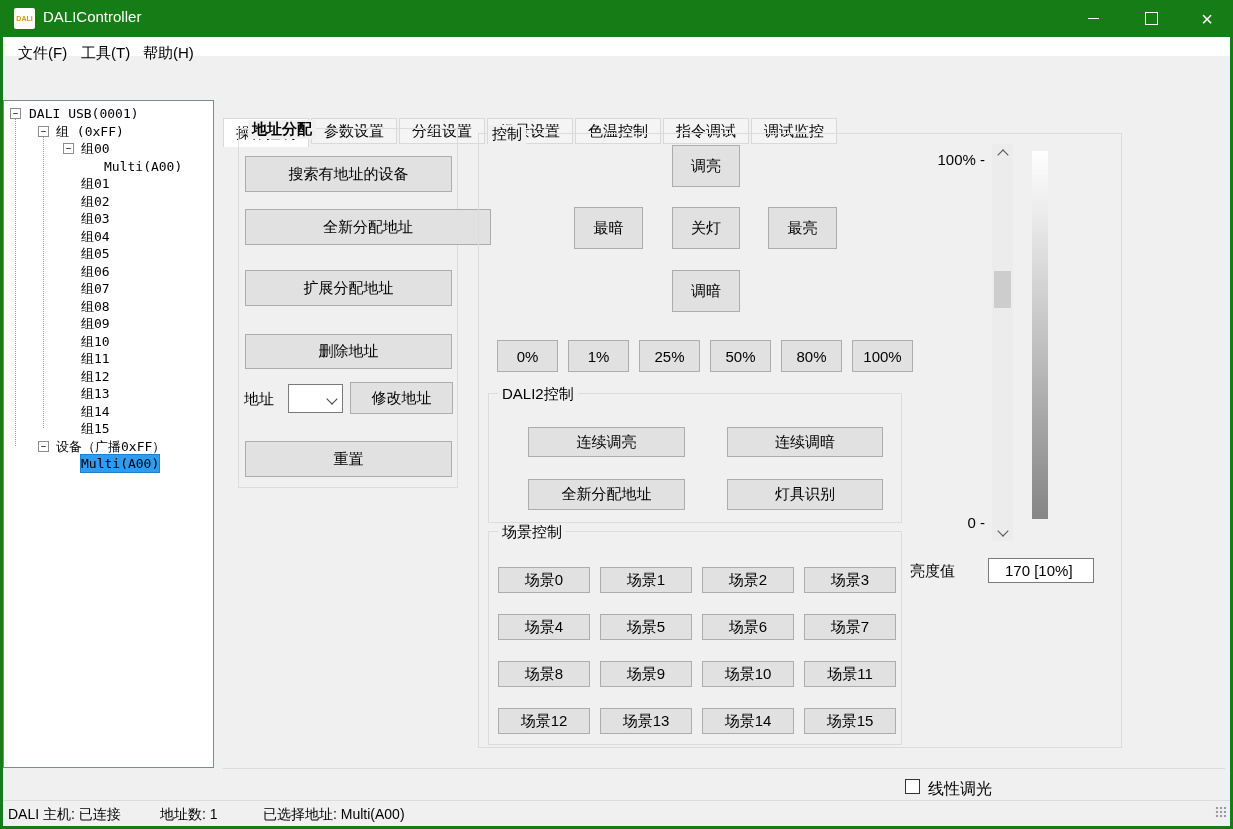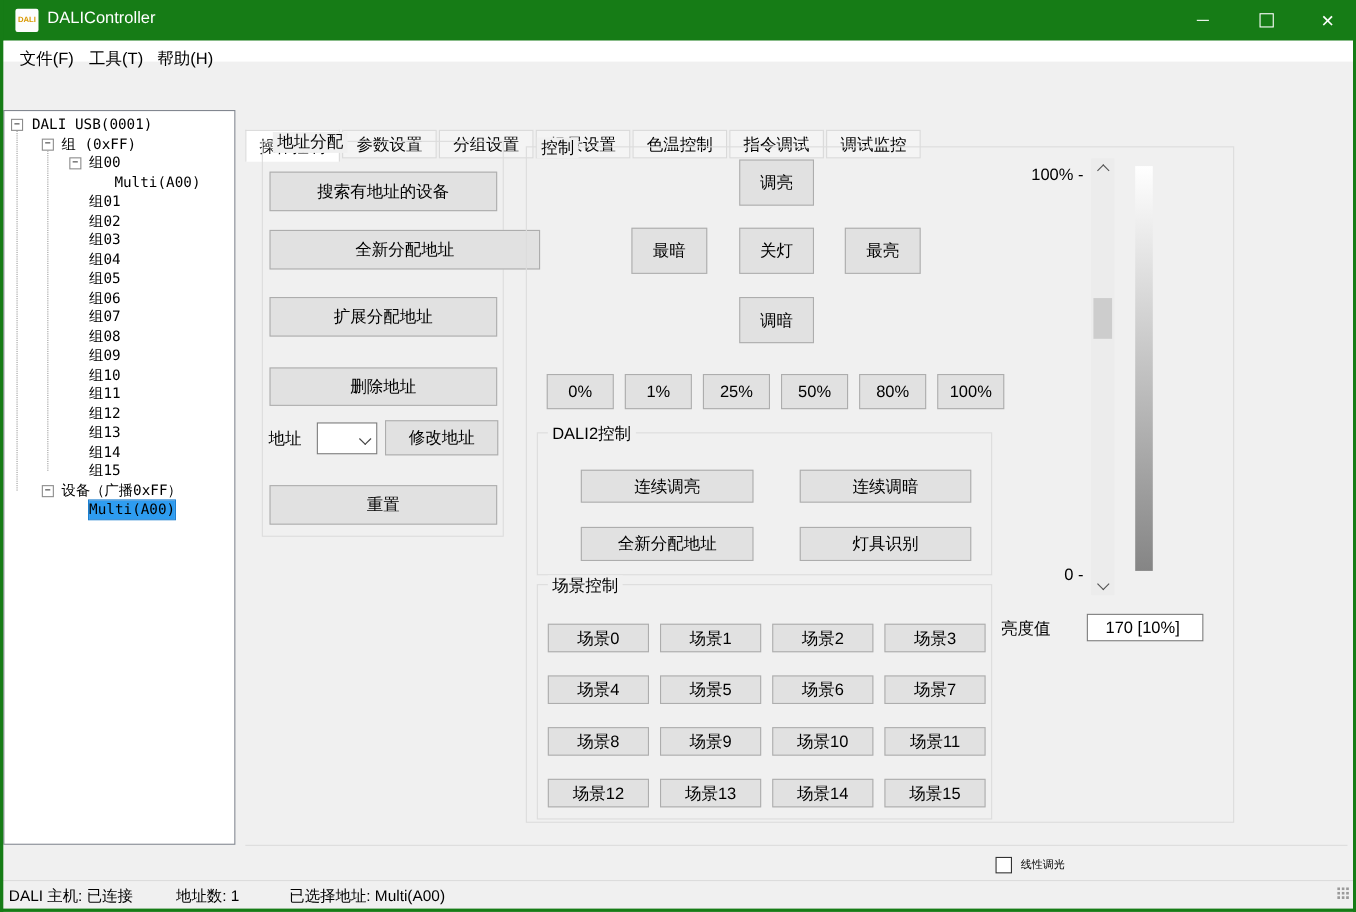--- a/index.html
+++ b/index.html
@@ -65,21 +65,21 @@
   .chevdn{width:7px;height:7px;border-right:1px solid #505050;border-bottom:1px solid #505050;transform:rotate(45deg);margin-bottom:3px;}
   .vthumb{position:absolute;left:2px;top:127px;width:17px;height:37px;background:#cdcdcd;}
   .gradbar{position:absolute;left:1032px;top:151px;width:16px;height:368px;
            background:linear-gradient(to bottom,#ffffff 0%,#bdbdbd 55%,#858585 100%);}
   .sliderlabel{position:absolute;width:80px;text-align:right;font-size:15px;}
   .valbox{position:absolute;left:988px;top:558px;width:106px;height:25px;background:#fff;
           border:1px solid #7a7a7a;box-sizing:border-box;font-size:15px;line-height:23px;padding-left:16px;}
   
   .cbx{position:absolute;left:905px;top:779px;width:15px;height:15px;background:#fff;
        border:1px solid #333;box-sizing:border-box;}
-  .cbxlabel{position:absolute;left:928px;top:779px;font-size:10px;}
+  .cbxlabel{position:absolute;left:928px;top:779px;font-size:16px;}
   
   .statusbar{position:absolute;left:0;top:800px;width:1233px;height:26px;background:#f0f0f0;
              border-top:1px solid #dcdcdc;}
   .statusbar span{position:absolute;top:5px;font-size:14px;}
   .grip{position:absolute;right:6px;bottom:6px;width:12px;height:12px;
         background-image:radial-gradient(circle at 2px 2px,#9a9a9a 1.2px,transparent 1.6px);
         background-size:4px 4px;}
 </style>
 </head>
 <body>
@@ -182,21 +182,21 @@
   <div class="tab active">操作控制</div>
   <div class="tab">参数设置</div>
   <div class="tab">分组设置</div>
   <div class="tab">场景设置</div>
   <div class="tab">色温控制</div>
   <div class="tab">指令调试</div>
   <div class="tab">调试监控</div>
 </div>
 <div class="pagebottom"></div>
 
-<div class="gb" style="left:238px;top:128px;width:220px;height:360px;">
+<div class="gb" style="left:238px;top:128px;width:220px;height:360px;font-weight:bold;">
   <span class="gb-label">地址分配</span>
 </div>
 <div class="btn" style="left:245px;top:156px;width:207px;height:36px;">搜索有地址的设备</div>
 <div class="btn" style="left:245px;top:209px;width:246px;height:36px;">全新分配地址</div>
 <div class="btn" style="left:245px;top:270px;width:207px;height:36px;">扩展分配地址</div>
 <div class="btn" style="left:245px;top:334px;width:207px;height:35px;">删除地址</div>
 <span class="lbl" style="left:244px;top:390px;">地址</span>
 <div class="combo">
   <span class="cval"></span>
   <span class="chev"></span>

